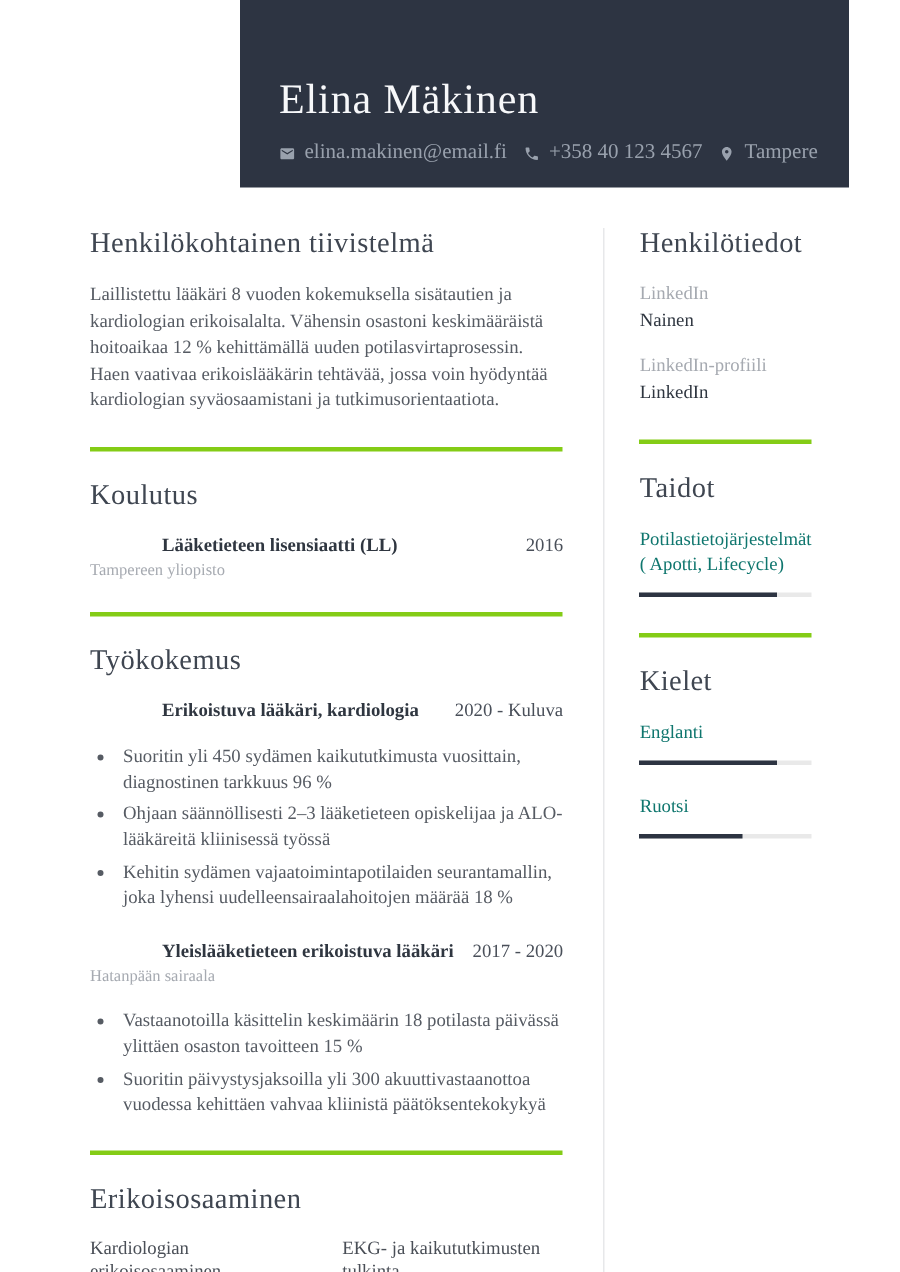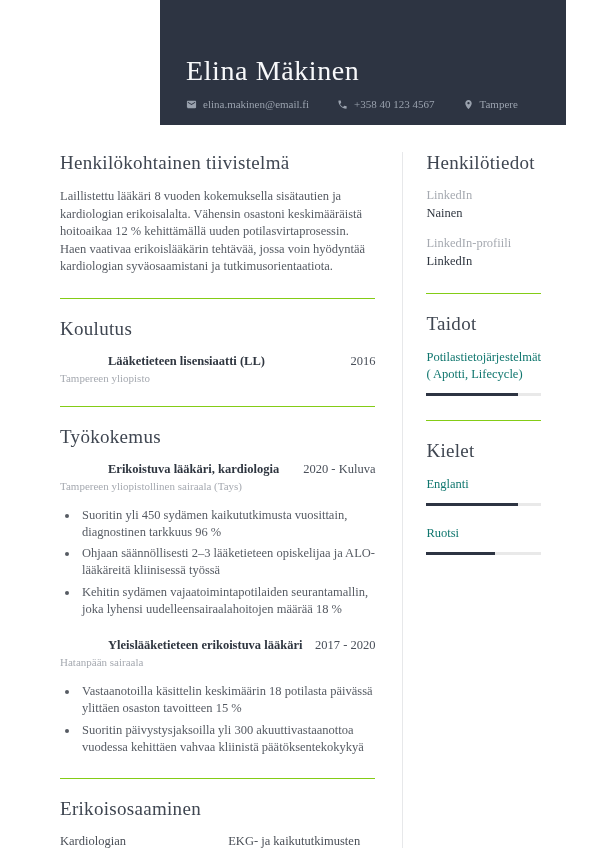--- a/index.html
+++ b/index.html
@@ -28,22 +28,22 @@
   .header .name {
     font-size: 28px;
     font-weight: 500;
     letter-spacing: 0.6px;
     color: #f7f8fa;
     margin-bottom: 11px;
   }
   .contact-row {
     display: flex;
     align-items: flex-end;
-    gap: 28px;
-    font-size: 11px;
+    gap: 11px;
+    font-size: 14px;
     color: #99a1ad;
   }
   .contact-item { display: flex; align-items: center; gap: 6px; }
   .contact-item svg { width: 11px; height: 11px; fill: #99a1ad; flex: 0 0 auto; }
 
   
   .body-wrap {
     display: flex;
     align-items: stretch;
     padding-top: 27px;
@@ -52,21 +52,21 @@
     width: 399px;
     padding: 0 27px 42px 26px;
   }
   .side-col {
     flex: 1;
     border-left: 1px solid #e7e8ea;
     padding: 0 25px 20px 23px;
   }
 
   
-  .section { padding: 19px 0 22px; border-bottom: 1px solid #84cc16; }
+  .section { padding: 19px 0 22px; border-bottom: 3px solid #84cc16; }
   .section:first-child { padding-top: 0; }
   .section:last-child { border-bottom: none; }
   .section-heading {
     font-size: 19px;
     font-weight: 500;
     letter-spacing: 0.3px;
     color: #3f4651;
     margin-bottom: 14px;
   }
 
@@ -168,21 +168,20 @@
       </div>
 
       <div class="section">
         <div class="section-heading">Työkokemus</div>
 
         <div class="entry">
           <div class="entry-head">
             <span class="entry-title">Erikoistuva lääkäri, kardiologia</span>
             <span class="entry-period">2020 - Kuluva</span>
           </div>
-          <div class="entry-org">Tampereen yliopistollinen sairaala (Tays)</div>
           <ul>
             <li>Suoritin yli 450 sydämen kaikututkimusta vuosittain, diagnostinen tarkkuus 96 %</li>
             <li>Ohjaan säännöllisesti 2–3 lääketieteen opiskelijaa ja ALO-lääkäreitä kliinisessä työssä</li>
             <li>Kehitin sydämen vajaatoimintapotilaiden seurantamallin, joka lyhensi uudelleensairaalahoitojen määrää 18 %</li>
           </ul>
         </div>
 
         <div class="entry">
           <div class="entry-head">
             <span class="entry-title">Yleislääketieteen erikoistuva lääkäri</span>

